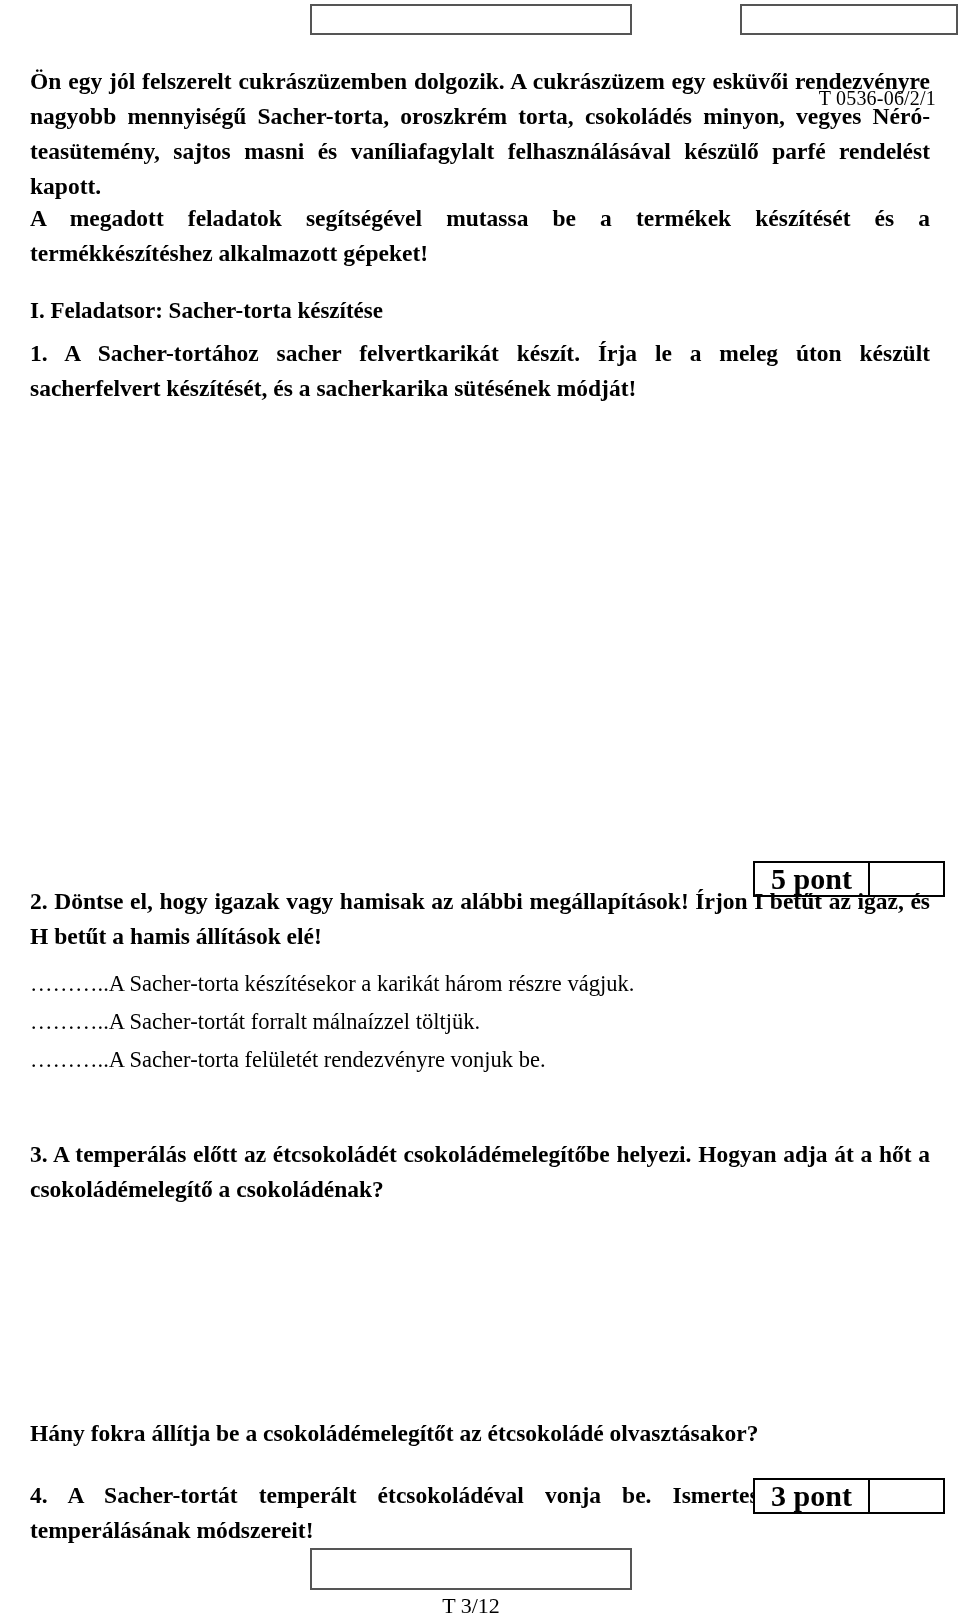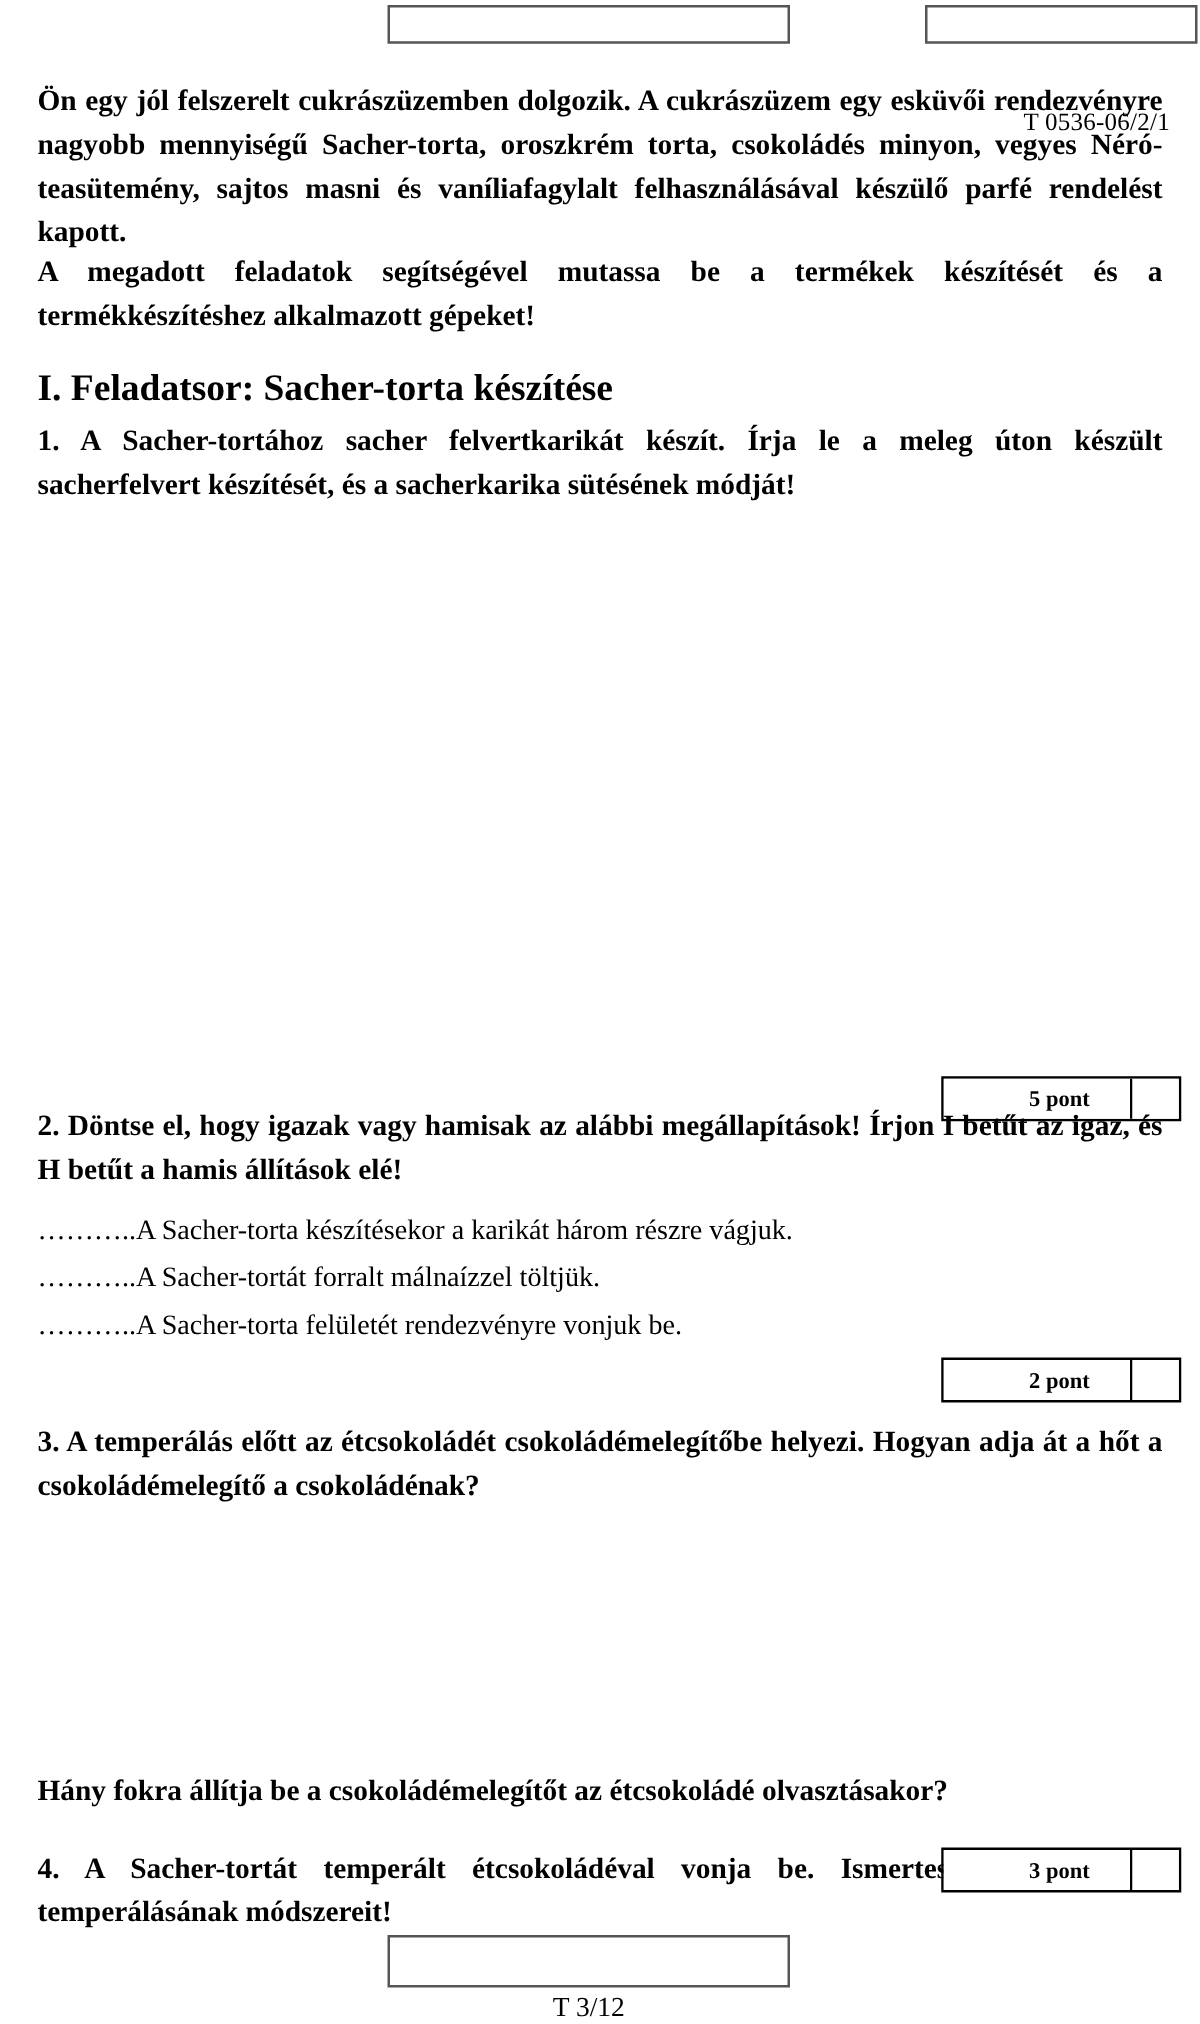--- a/index.html
+++ b/index.html
@@ -46,21 +46,21 @@
     width: 900px;
     font-size: 23.5px;
     line-height: 35px;
   }
   .bold   { font-weight: bold; }
   .normal { font-weight: normal; }
   .just   { text-align: justify; text-align-last: left; }
 
   .intro      { top: 64px; }
   .instr      { top: 201px; }
-  .section-h  { top: 293px; font-size: 30px; }
+  .section-h  { top: 293px; font-size: 23px; }
   .q1         { top: 336px; }
 
   .q2         { top: 884px; }
   .stmt       { font-size: 22.5px; line-height: 33px; }
   .stmt1      { top: 967px; }
   .stmt2      { top: 1005px; }
   .stmt3      { top: 1043px; }
 
   .q3         { top: 1125px; margin-top: 12px; }
   .q3b        { top: 1416px; }
@@ -77,23 +77,22 @@
     width: 192px;
     left: 753px;
   }
   .score-box .label {
     flex: 0 0 113px;
     border-right: 2px solid #000000;
     display: flex;
     align-items: center;
     justify-content: center;
     font-weight: bold;
-    font-size: 18px;
+    font-size: 30px;
     background: #ffffff;
-    padding-left: 36px;
   }
   .score-box .blank {
     flex: 1 1 auto;
     background: #ffffff;
   }
   .score-5 { top: 861px; }
   .score-2 { top: 1086px; }
   .score-3 { top: 1478px; }
 
   
@@ -139,24 +138,20 @@
     <div class="label">5 pont</div>
     <div class="blank"></div>
   </div>
 
   <div class="txt bold just q2">2. Döntse el, hogy igazak vagy hamisak az alábbi megállapítások! Írjon I betűt az igaz, és H betűt a hamis állítások elé!</div>
 
   <div class="txt normal stmt stmt1">………..A Sacher-torta készítésekor a karikát három részre vágjuk.</div>
   <div class="txt normal stmt stmt2">………..A Sacher-tortát forralt málnaízzel töltjük.</div>
   <div class="txt normal stmt stmt3">………..A Sacher-torta felületét rendezvényre vonjuk be.</div>
 
-  <div class="score-box score-2">
-    <div class="label">2 pont</div>
-    <div class="blank"></div>
-  </div>
 
   <div class="txt bold just q3">3. A temperálás előtt az étcsokoládét csokoládémelegítőbe helyezi. Hogyan adja át a hőt a csokoládémelegítő a csokoládénak?</div>
 
   <div class="txt bold q3b">Hány fokra állítja be a csokoládémelegítőt az étcsokoládé olvasztásakor?</div>
 
   <div class="txt bold just q4">4. A Sacher-tortát temperált étcsokoládéval vonja be. Ismertesse a csokoládé temperálásának módszereit!</div>
 
   <div class="score-box score-3">
     <div class="label">3 pont</div>
     <div class="blank"></div>

